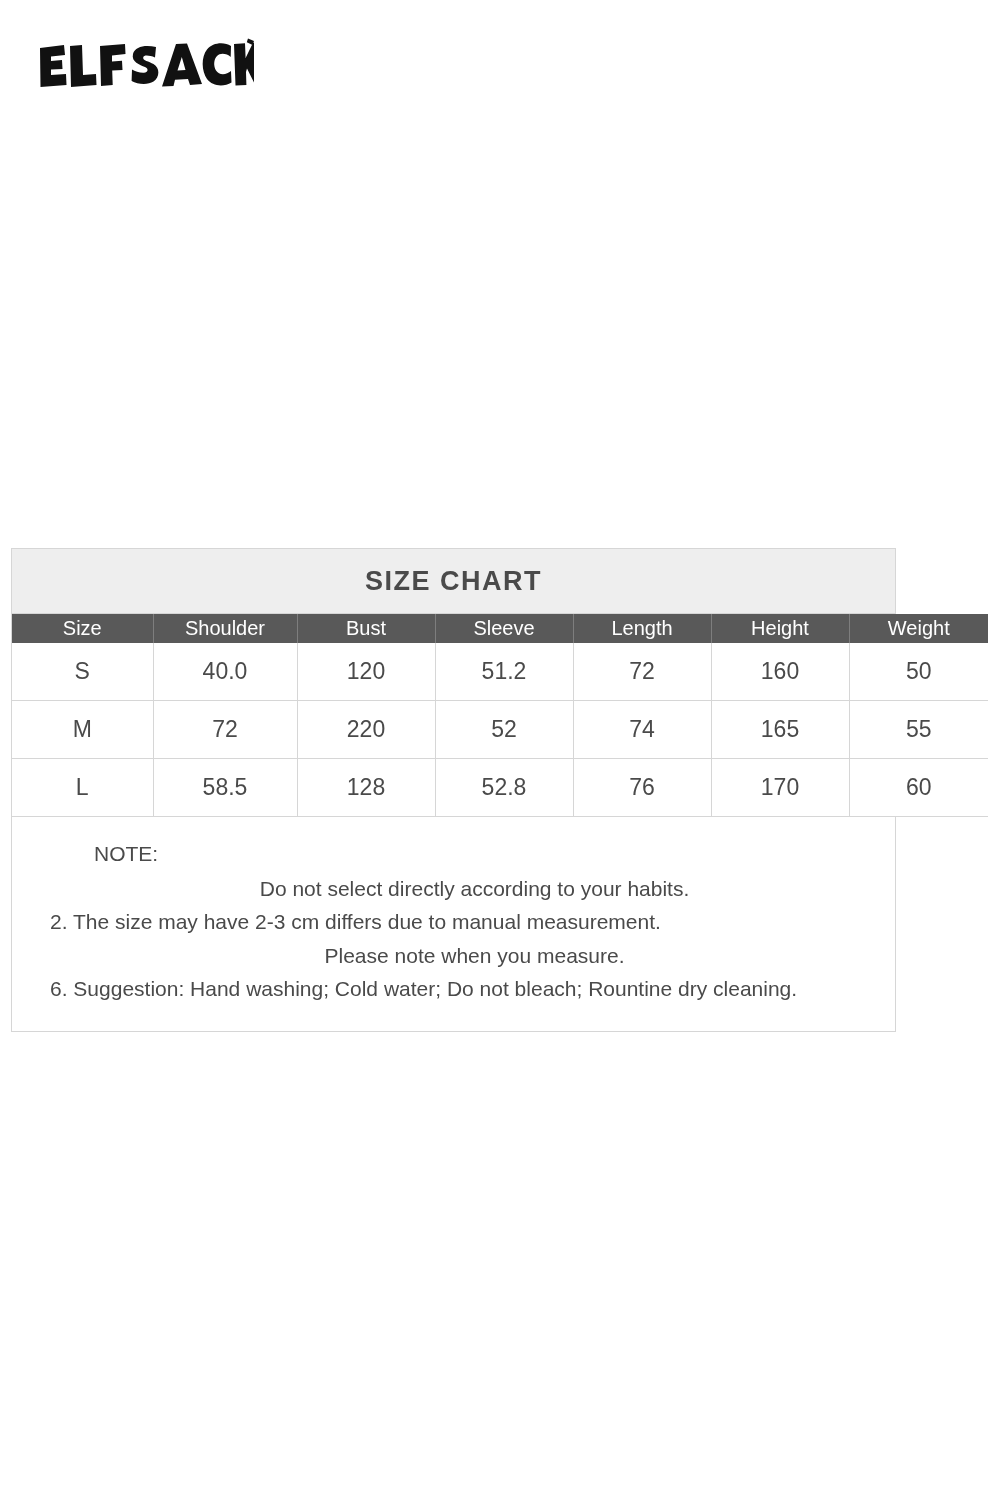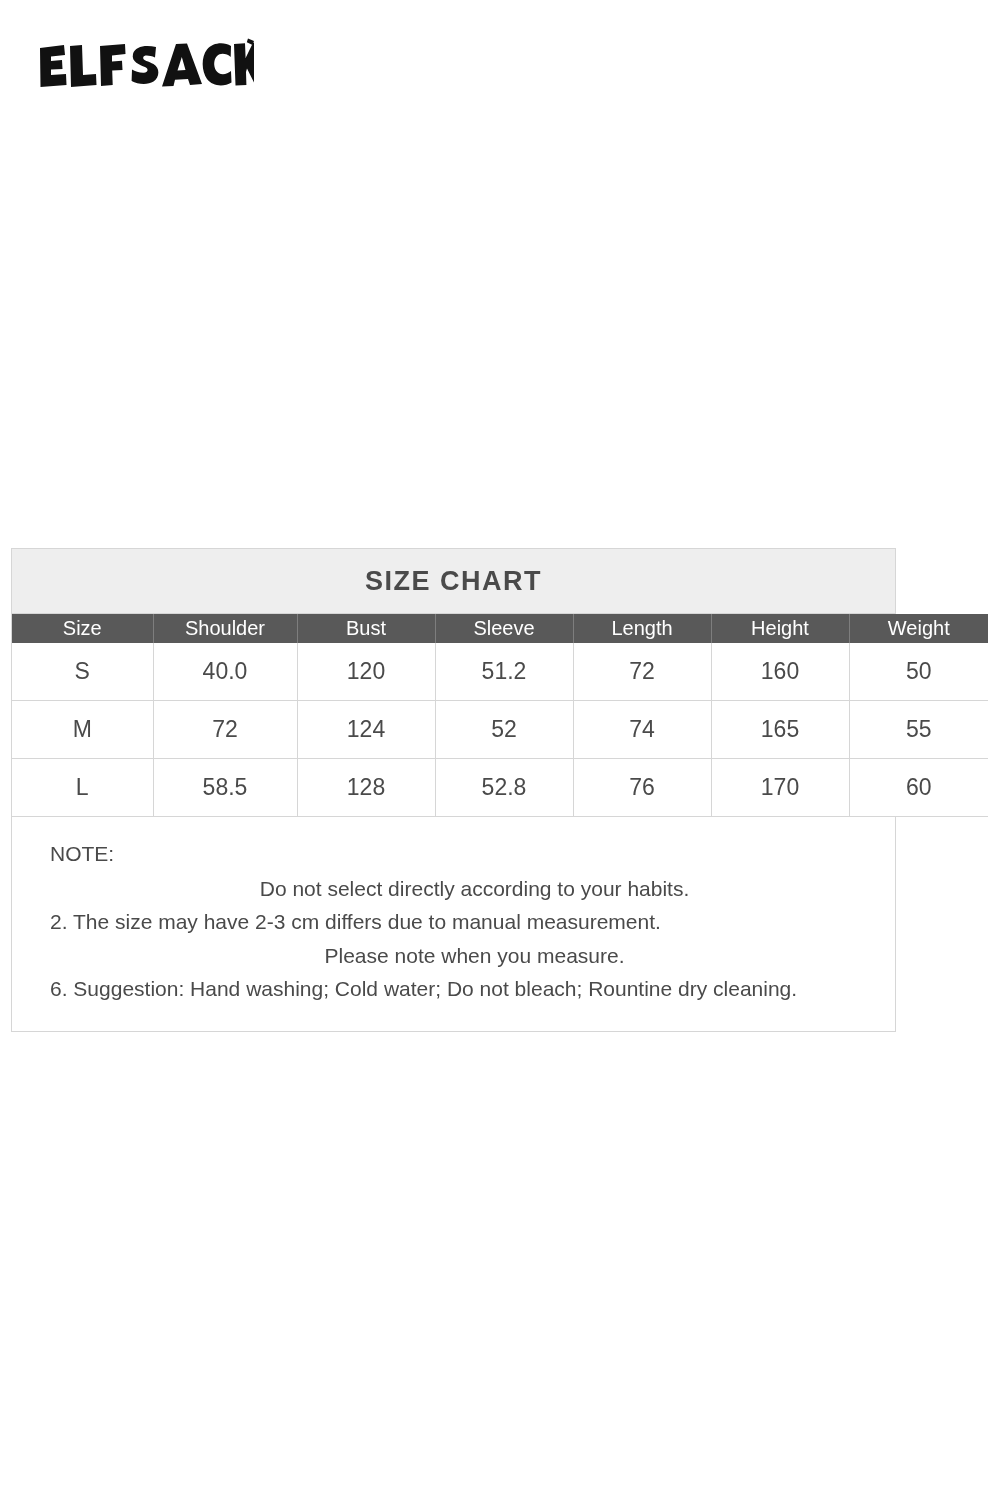--- a/index.html
+++ b/index.html
@@ -85,21 +85,21 @@
   .c5 { width: 138px; }
   .c6 { width: 139px; }
 
   
   .note {
     padding: 20px 22px 26px 38px;
     font-size: 21px;
     line-height: 1.58;
     color: #4a4a4a;
   }
-  .note-title { margin-bottom: 2px; }
+  .note-title { margin-bottom: 2px; margin-left: 44px; }
   .note-line { white-space: pre; }
   .note-line.indent { padding-left: 26px; text-align: center; }
 </style>
 </head>
 <body>
 
 <div class="brand">
   <svg width="220" height="62" viewBox="0 0 220 62">
     <g fill="#111111" font-family="'Liberation Sans', sans-serif" font-weight="bold">
 
@@ -153,21 +153,21 @@
         <td>40.0</td>
         <td>120</td>
         <td>51.2</td>
         <td>72</td>
         <td>160</td>
         <td>50</td>
       </tr>
       <tr>
         <td>M</td>
         <td>72</td>
-        <td>124</td>
+        <td>220</td>
         <td>52</td>
         <td>74</td>
         <td>165</td>
         <td>55</td>
       </tr>
       <tr>
         <td>L</td>
         <td>58.5</td>
         <td>128</td>
         <td>52.8</td>

